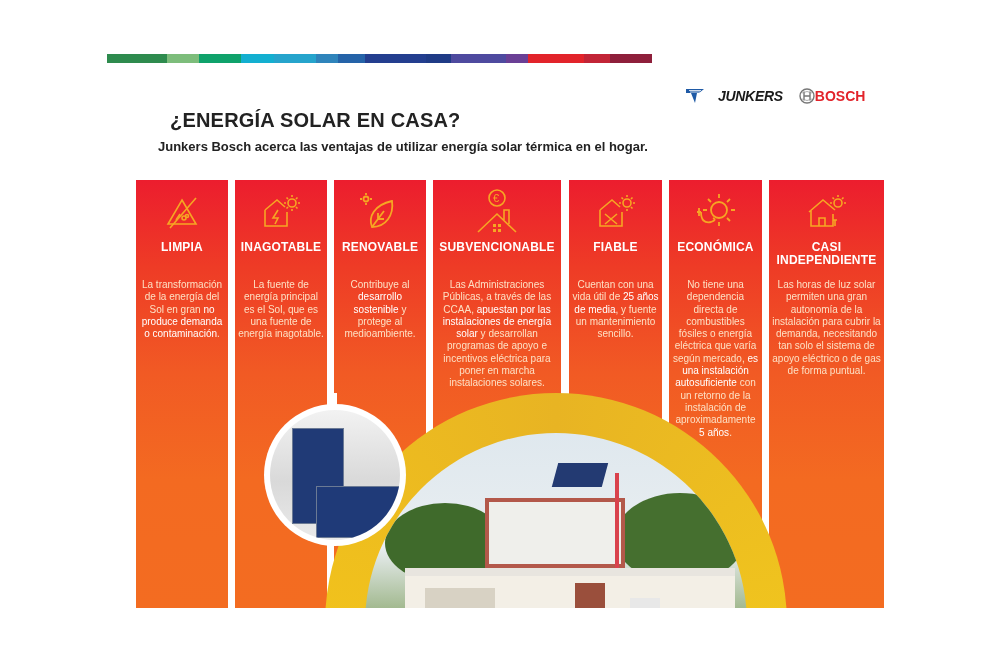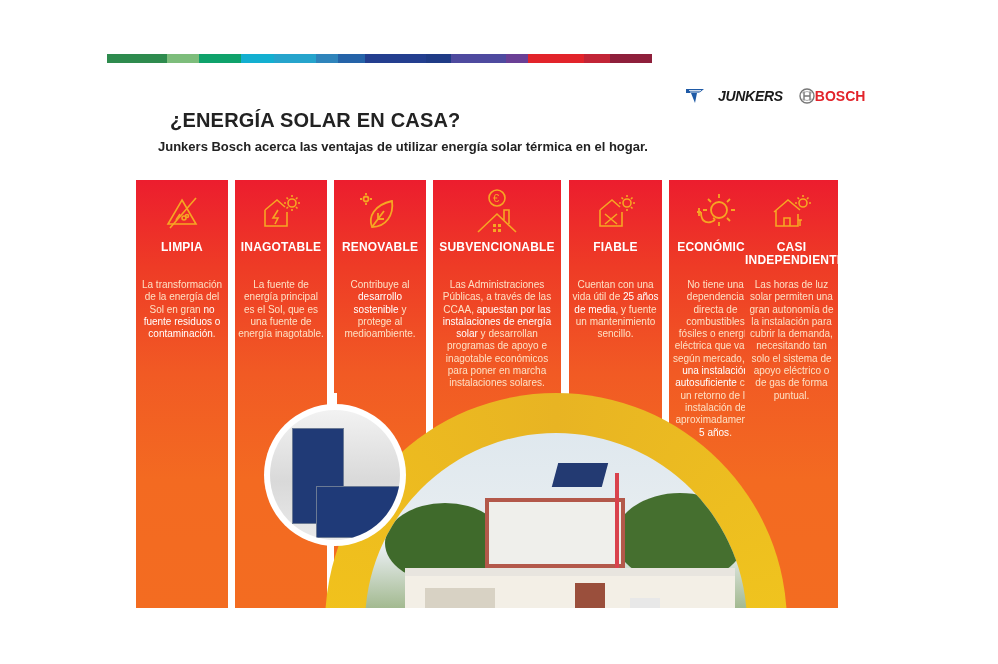--- a/index.html
+++ b/index.html
@@ -85,21 +85,21 @@
     <div class="icon">
       <svg width="40" height="40" viewBox="0 0 40 40" fill="none" stroke="#f6a623" stroke-width="1.6">
         <path d="M20 8 L34 32 H6 Z"></path>
           <path d="M8 36 L34 6"></path>
         <circle cx="22" cy="26" r="2"></circle>
           <circle cx="25" cy="24" r="1.5"></circle>
           <path d="M14 28 L18 22"></path>
       </svg>
     </div>
     <div class="label">LIMPIA</div>
-    <div class="body"><span>La transformación de la energía del Sol en gran </span><b>no fuente residuos</b><span> </span><b>o</b><span> </span><b>contaminación</b><span>.</span></div>
+    <div class="body"><span>La transformación de la energía del Sol en gran </span><b>no produce demanda</b><span> </span><b>o</b><span> </span><b>contaminación</b><span>.</span></div>
   </div>
 
   <div class="col" style="left:99px;width:92px">
     <div class="icon">
       <svg width="44" height="40" viewBox="0 0 44 40" fill="none" stroke="#f6a623" stroke-width="1.6">
         <path d="M6 18 L18 8 L26 15 M6 18 V34 H28 V20"></path>
           <path d="M19 18 L14 26 H19 L16 32"></path>
         <circle cx="33" cy="11" r="4"></circle>
           <path d="M33 3 V5 M33 17 V19 M25 11 H27 M39 11 H41 M27.5 5.5 L29 7 M37 15 L38.5 16.5 M38.5 5.5 L37 7 M29 15 L27.5 16.5"></path>
       </svg>
@@ -127,21 +127,21 @@
         <circle cx="25" cy="10" r="8"></circle>
           <text x="21" y="14" font-size="11" fill="#f6a623" stroke="none" font-family="Liberation Sans, sans-serif">€</text>
         <path d="M6 44 L25 26 L44 44 M32 32 V22 H37 V36"></path>
         <rect x="21" y="36" width="3" height="3" fill="#f6a623" stroke="none"></rect>
           <rect x="26" y="36" width="3" height="3" fill="#f6a623" stroke="none"></rect>
         <rect x="21" y="41" width="3" height="3" fill="#f6a623" stroke="none"></rect>
           <rect x="26" y="41" width="3" height="3" fill="#f6a623" stroke="none"></rect>
       </svg>
     </div>
     <div class="label">SUBVENCIONABLE</div>
-    <div class="body"><span>Las Administraciones Públicas, a través de las CCAA, </span><b>apuestan por las instalaciones de energía solar</b><span> y desarrollan programas de apoyo e inagotable económicos para poner en marcha instalaciones solares.</span></div>
+    <div class="body"><span>Las Administraciones Públicas, a través de las CCAA, </span><b>apuestan por las instalaciones de energía solar</b><span> y desarrollan programas de apoyo e incentivos eléctrica para poner en marcha instalaciones solares.</span></div>
   </div>
 
   <div class="col" style="left:433px;width:93px">
     <div class="icon">
       <svg width="44" height="40" viewBox="0 0 44 40" fill="none" stroke="#f6a623" stroke-width="1.6">
         <path d="M6 18 L18 8 L26 15 M6 18 V34 H28 V20"></path>
           <path d="M11 22 L23 32 M23 22 L11 32"></path>
         <circle cx="33" cy="11" r="4"></circle>
           <path d="M33 3 V5 M33 17 V19 M25 11 H27 M39 11 H41 M27.5 5.5 L29 7 M37 15 L38.5 16.5 M38.5 5.5 L37 7"></path>
       </svg>
@@ -155,21 +155,21 @@
       <svg width="50" height="44" viewBox="0 0 50 44" fill="none" stroke="#f6a623" stroke-width="1.8">
         <circle cx="28" cy="20" r="8"></circle>
           <path d="M28 4 V8 M28 32 V36 M12 20 H16 M40 20 H44 M17 9 L20 12 M36 28 L39 31 M39 9 L36 12"></path>
         <path d="M6 22 H10 M8 18 V26 M10 22 Q10 34 20 32 Q26 30 22 28"></path>
       </svg>
     </div>
     <div class="label">ECONÓMICA</div>
     <div class="body"><span>No tiene una dependencia directa de combustibles fósiles o energía eléctrica que varía según mercado, </span><b>es una instalación autosuficiente</b><span> con un retorno de la instalación de aproximadamente </span><b>5 años</b><span>.</span></div>
   </div>
 
-  <div class="col" style="left:609px;width:93px">
+  <div class="col" style="left:633px;width:115px">
     <div class="icon">
       <svg width="44" height="40" viewBox="0 0 44 40" fill="none" stroke="#f6a623" stroke-width="1.6">
         <path d="M4 20 L18 8 L30 18 M6 18 V34 H28 V22"></path>
           <path d="M14 34 V26 H20 V34"></path>
           <path d="M30 28 V34 M28 28 H32"></path>
         <circle cx="33" cy="11" r="4"></circle>
           <path d="M33 3 V5 M25 11 H27 M39 11 H41 M38.5 5.5 L37 7 M27.5 5.5 L29 7"></path>
       </svg>
     </div>
     <div class="label">CASI INDEPENDIENTE</div>

